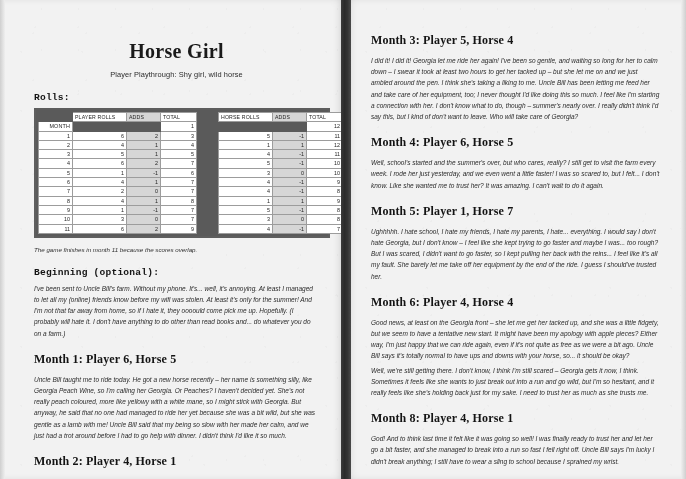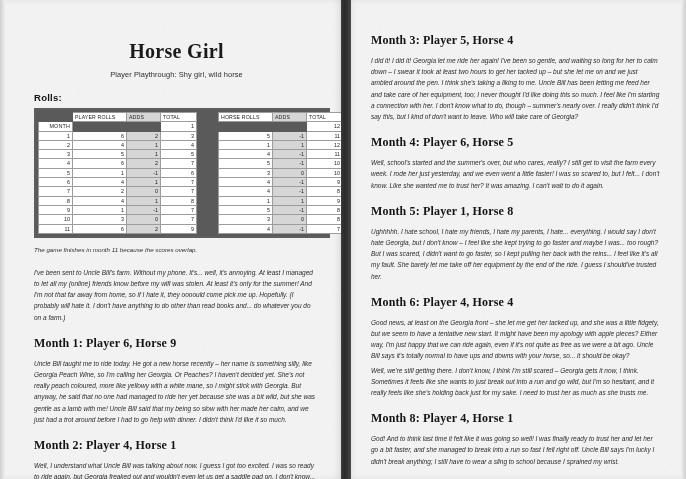--- a/index.html
+++ b/index.html
@@ -80,21 +80,21 @@
   }
   .subtitle {
     text-align: center;
     font-size: 7.4px;
     color: #2a2a2a;
     margin: 0 0 13px 0;
     font-family: "Liberation Sans", sans-serif;
     letter-spacing: 0.1px;
   }
   h2.section {
-    font-family: Liberation Sans, sans-serif;
+    font-family: Liberation Mono, monospace;
     font-size: 9.6px;
     font-weight: 700;
     margin: 0 0 5px 0;
     color: #141414;
     letter-spacing: 0.2px;
   }
   h3.month {
     font-family: "Liberation Serif", serif;
     font-size: 12px;
     font-weight: 700;
@@ -338,43 +338,44 @@
                 <td>4</td>
                 <td class="adds">-1</td>
                 <td>7</td>
               </tr>
             </tbody>
         </table>
       </div>
 
       <p class="caption">The game finishes in month 11 because the scores overlap.</p>
 
+      <h2 class="section">Beginning (optional):</h2>
       <p class="body">I've been sent to Uncle Bill's farm. Without my phone. It's... well, it's annoying. At least I managed to let all my (online) friends know before my wifi was stolen. At least it's only for the summer! And I'm not that far away from home, so if I hate it, they oooould come pick me up. Hopefully. (I probably will hate it. I don't have anything to do other than read books and... do whatever you do on a farm.)</p>
 
-      <h3 class="month">Month 1: Player 6, Horse 9</h3>
+      <h3 class="month">Month 1: Player 6, Horse 5</h3>
       <p class="body">Uncle Bill taught me to ride today. He got a new horse recently – her name is something silly, like Georgia Peach Wine, so I'm calling her Georgia. Or Peaches? I haven't decided yet. She's not really peach coloured, more like yellowy with a white mane, so I might stick with Georgia. But anyway, he said that no one had managed to ride her yet because she was a bit wild, but she was gentle as a lamb with me! Uncle Bill said that my being so slow with her made her calm, and we just had a trot around before I had to go help with dinner. I didn't think I'd like it so much.</p>
 
       <h3 class="month">Month 2: Player 4, Horse 1</h3>
       <p class="body">Well, I understand what Uncle Bill was talking about now. I guess I got too excited. I was so ready to ride again, but Georgia freaked out and wouldn't even let us get a saddle pad on. I don't know... Maybe it was a fluke the first time. Maybe this will all turn out to be a terrible summer like I thought it would.</p>
 
     </div>
   </div>
 
   <div class="gutter"></div>
 
   <div class="page page-right">
     <div class="inner-right">
 
       <h3 class="month">Month 3: Player 5, Horse 4</h3>
       <p class="body">I did it! I did it! Georgia let me ride her again! I've been so gentle, and waiting so long for her to calm down – I swear it took at least two hours to get her tacked up – but she let me on and we just ambled around the pen. I think she's taking a liking to me. Uncle Bill has been letting me feed her and take care of her equipment, too; I never thought I'd like doing this so much. I feel like I'm starting a connection with her. I don't know what to do, though – summer's nearly over. I really didn't think I'd say this, but I kind of don't want to leave. Who will take care of Georgia?</p>
 
       <h3 class="month">Month 4: Player 6, Horse 5</h3>
       <p class="body">Well, school's started and the summer's over, but who cares, really? I still get to visit the farm every week. I rode her just yesterday, and we even went a little faster! I was so scared to, but I felt... I don't know. Like she wanted me to trust her? It was amazing. I can't wait to do it again.</p>
 
-      <h3 class="month">Month 5: Player 1, Horse 8</h3>
+      <h3 class="month">Month 5: Player 1, Horse 7</h3>
       <p class="body">Ughhhhh. I hate school, I hate my friends, I hate my parents, I hate... everything. I would say I don't hate Georgia, but I don't know – I feel like she kept trying to go faster and maybe I was... too rough? But I was scared, I didn't want to go faster, so I kept pulling her back with the reins... I feel like it's all my fault. She barely let me take off her equipment by the end of the ride. I guess I should've trusted her.</p>
 
       <h3 class="month">Month 6: Player 4, Horse 4</h3>
       <p class="body">Good news, at least on the Georgia front – she let me get her tacked up, and she was a little fidgety, but we seem to have a tentative new start. It might have been my apology with apple pieces? Either way, I'm just happy that we can ride again, even if it's not quite as free as we were a bit ago. Uncle Bill says it's totally normal to have ups and downs with your horse, so... it should be okay?</p>
 
       <p class="body">Well, we're still getting there. I don't know, I think I'm still scared – Georgia gets it now, I think. Sometimes it feels like she wants to just break out into a run and go wild, but I'm so hesitant, and it really feels like she's holding back just for my sake. I need to trust her as much as she trusts me.</p>
 
       <h3 class="month">Month 8: Player 4, Horse 1</h3>
       <p class="body">God! And to think last time it felt like it was going so well! I was finally ready to trust her and let her go a bit faster, and she managed to break into a run so fast I fell right off. Uncle Bill says I'm lucky I didn't break anything; I still have to wear a sling to school because I sprained my wrist.</p>
 

